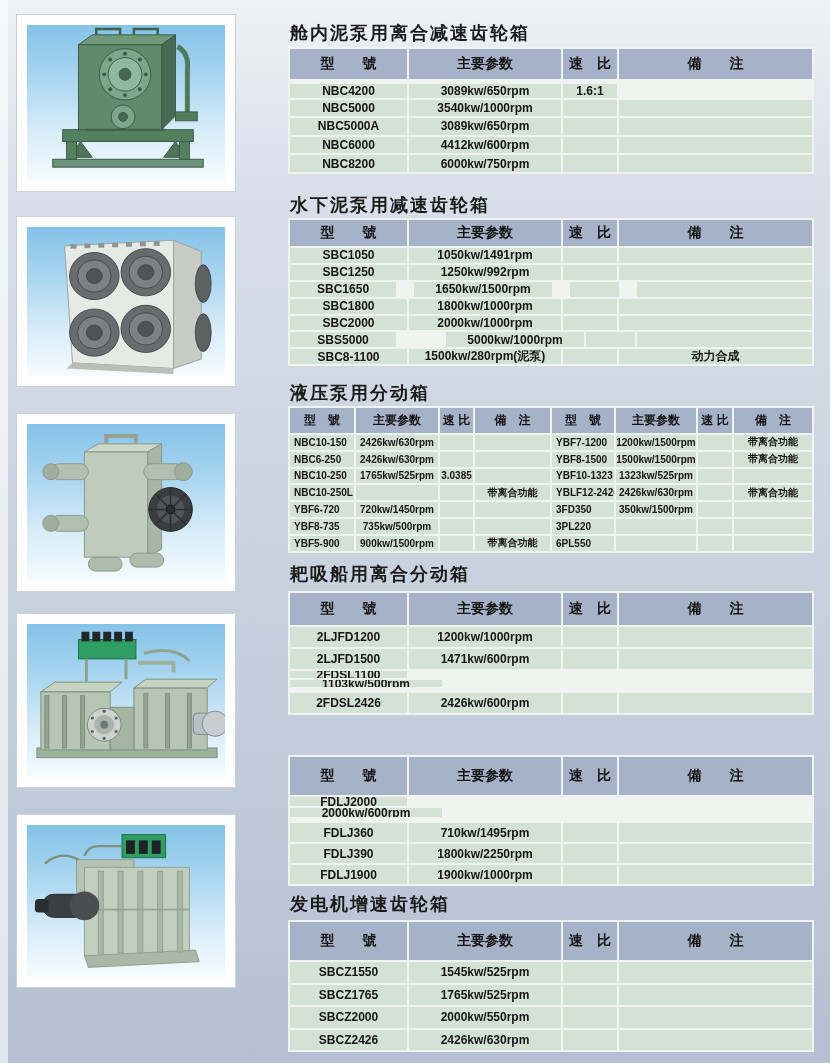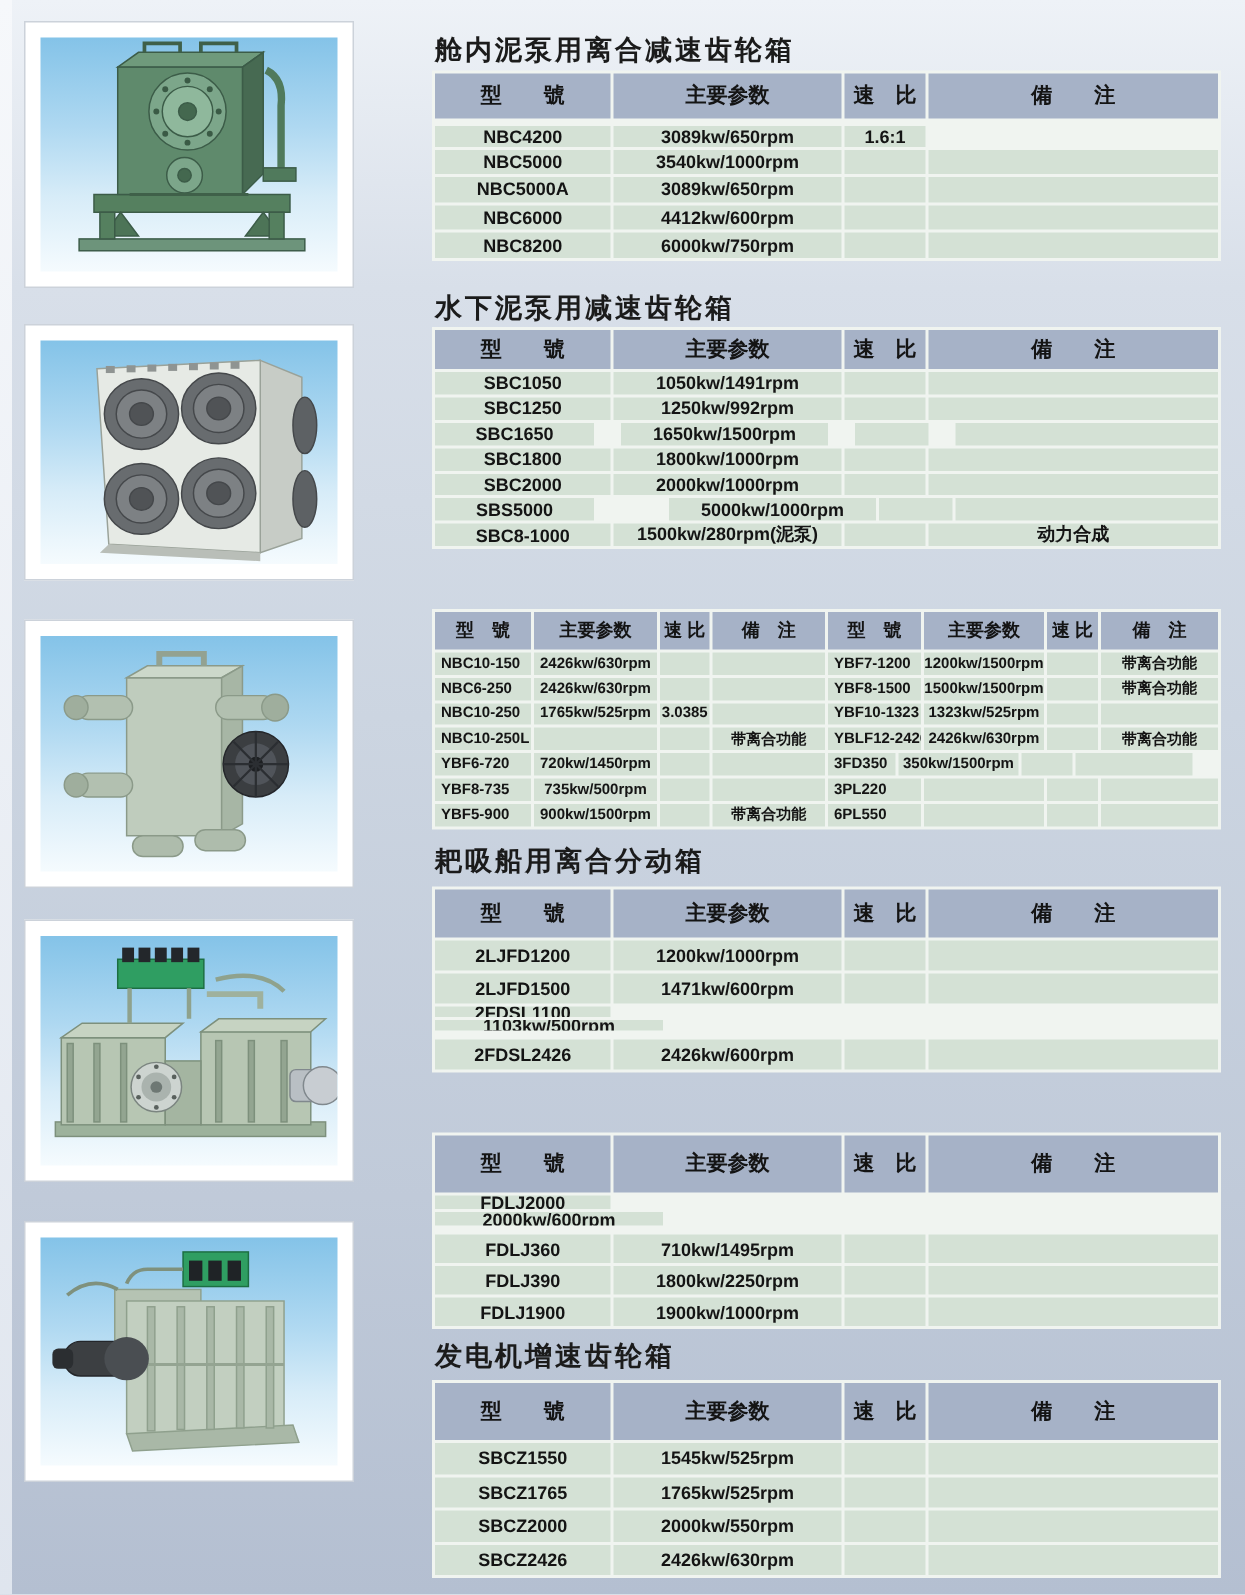--- a/index.html
+++ b/index.html
@@ -306,26 +306,27 @@
         <div class="cell td" style="width: 54px;"></div>
         <div class="cell td" style="width: 193px;"></div>
       </div>
       <div class="tr" style="height: 14.9px;">
         <div class="cell td" style="width: 117px;">SBS5000</div>
         <div class="cell td" style="width: 152px; margin-left: 48px;">5000kw/1000rpm</div>
         <div class="cell td" style="width: 54px;"></div>
         <div class="cell td" style="width: 193px;"></div>
       </div>
       <div class="tr" style="height: 14.9px;">
-        <div class="cell td" style="width: 117px;">SBC8-1000</div>
+        <div class="cell td" style="width: 117px;">SBC8-1100</div>
         <div class="cell td" style="width: 152px;">1500kw/280rpm(泥泵)</div>
         <div class="cell td" style="width: 54px;"></div>
         <div class="cell td" style="width: 193px;">动力合成</div>
       </div>
     </div>
+    <div class="sec-title" style="top: 381px;">液压泵用分动箱</div>
     <div class="tbl dbl" style="top: 406px;">
       <div class="tr" style="height: 25px;">
         <div class="cell th" style="width: 64px;">型　號</div>
         <div class="cell th" style="width: 82px;">主要参数</div>
         <div class="cell th" style="width: 33px;">速 比</div>
         <div class="cell th" style="width: 75px;">備　注</div>
         <div class="cell th" style="width: 62px;">型　號</div>
         <div class="cell th" style="width: 80px;">主要参数</div>
         <div class="cell th" style="width: 34px;">速 比</div>
         <div class="cell th" style="width: 78px;">備　注</div>
@@ -368,21 +369,21 @@
         <div class="cell td left" style="width: 62px;">YBLF12-2426</div>
         <div class="cell td" style="width: 80px;">2426kw/630rpm</div>
         <div class="cell td" style="width: 34px;"></div>
         <div class="cell td" style="width: 78px;">带离合功能</div>
       </div>
       <div class="tr" style="height: 14.8px;">
         <div class="cell td left" style="width: 64px;">YBF6-720</div>
         <div class="cell td" style="width: 82px;">720kw/1450rpm</div>
         <div class="cell td" style="width: 33px;"></div>
         <div class="cell td" style="width: 75px;"></div>
-        <div class="cell td left" style="width: 45px;">3FD350</div>
+        <div class="cell td left" style="width: 62px;">3FD350</div>
         <div class="cell td" style="width: 80px;">350kw/1500rpm</div>
         <div class="cell td" style="width: 34px;"></div>
         <div class="cell td" style="width: 78px;"></div>
       </div>
       <div class="tr" style="height: 14.8px;">
         <div class="cell td left" style="width: 64px;">YBF8-735</div>
         <div class="cell td" style="width: 82px;">735kw/500rpm</div>
         <div class="cell td" style="width: 33px;"></div>
         <div class="cell td" style="width: 75px;"></div>
         <div class="cell td left" style="width: 62px;">3PL220</div>

